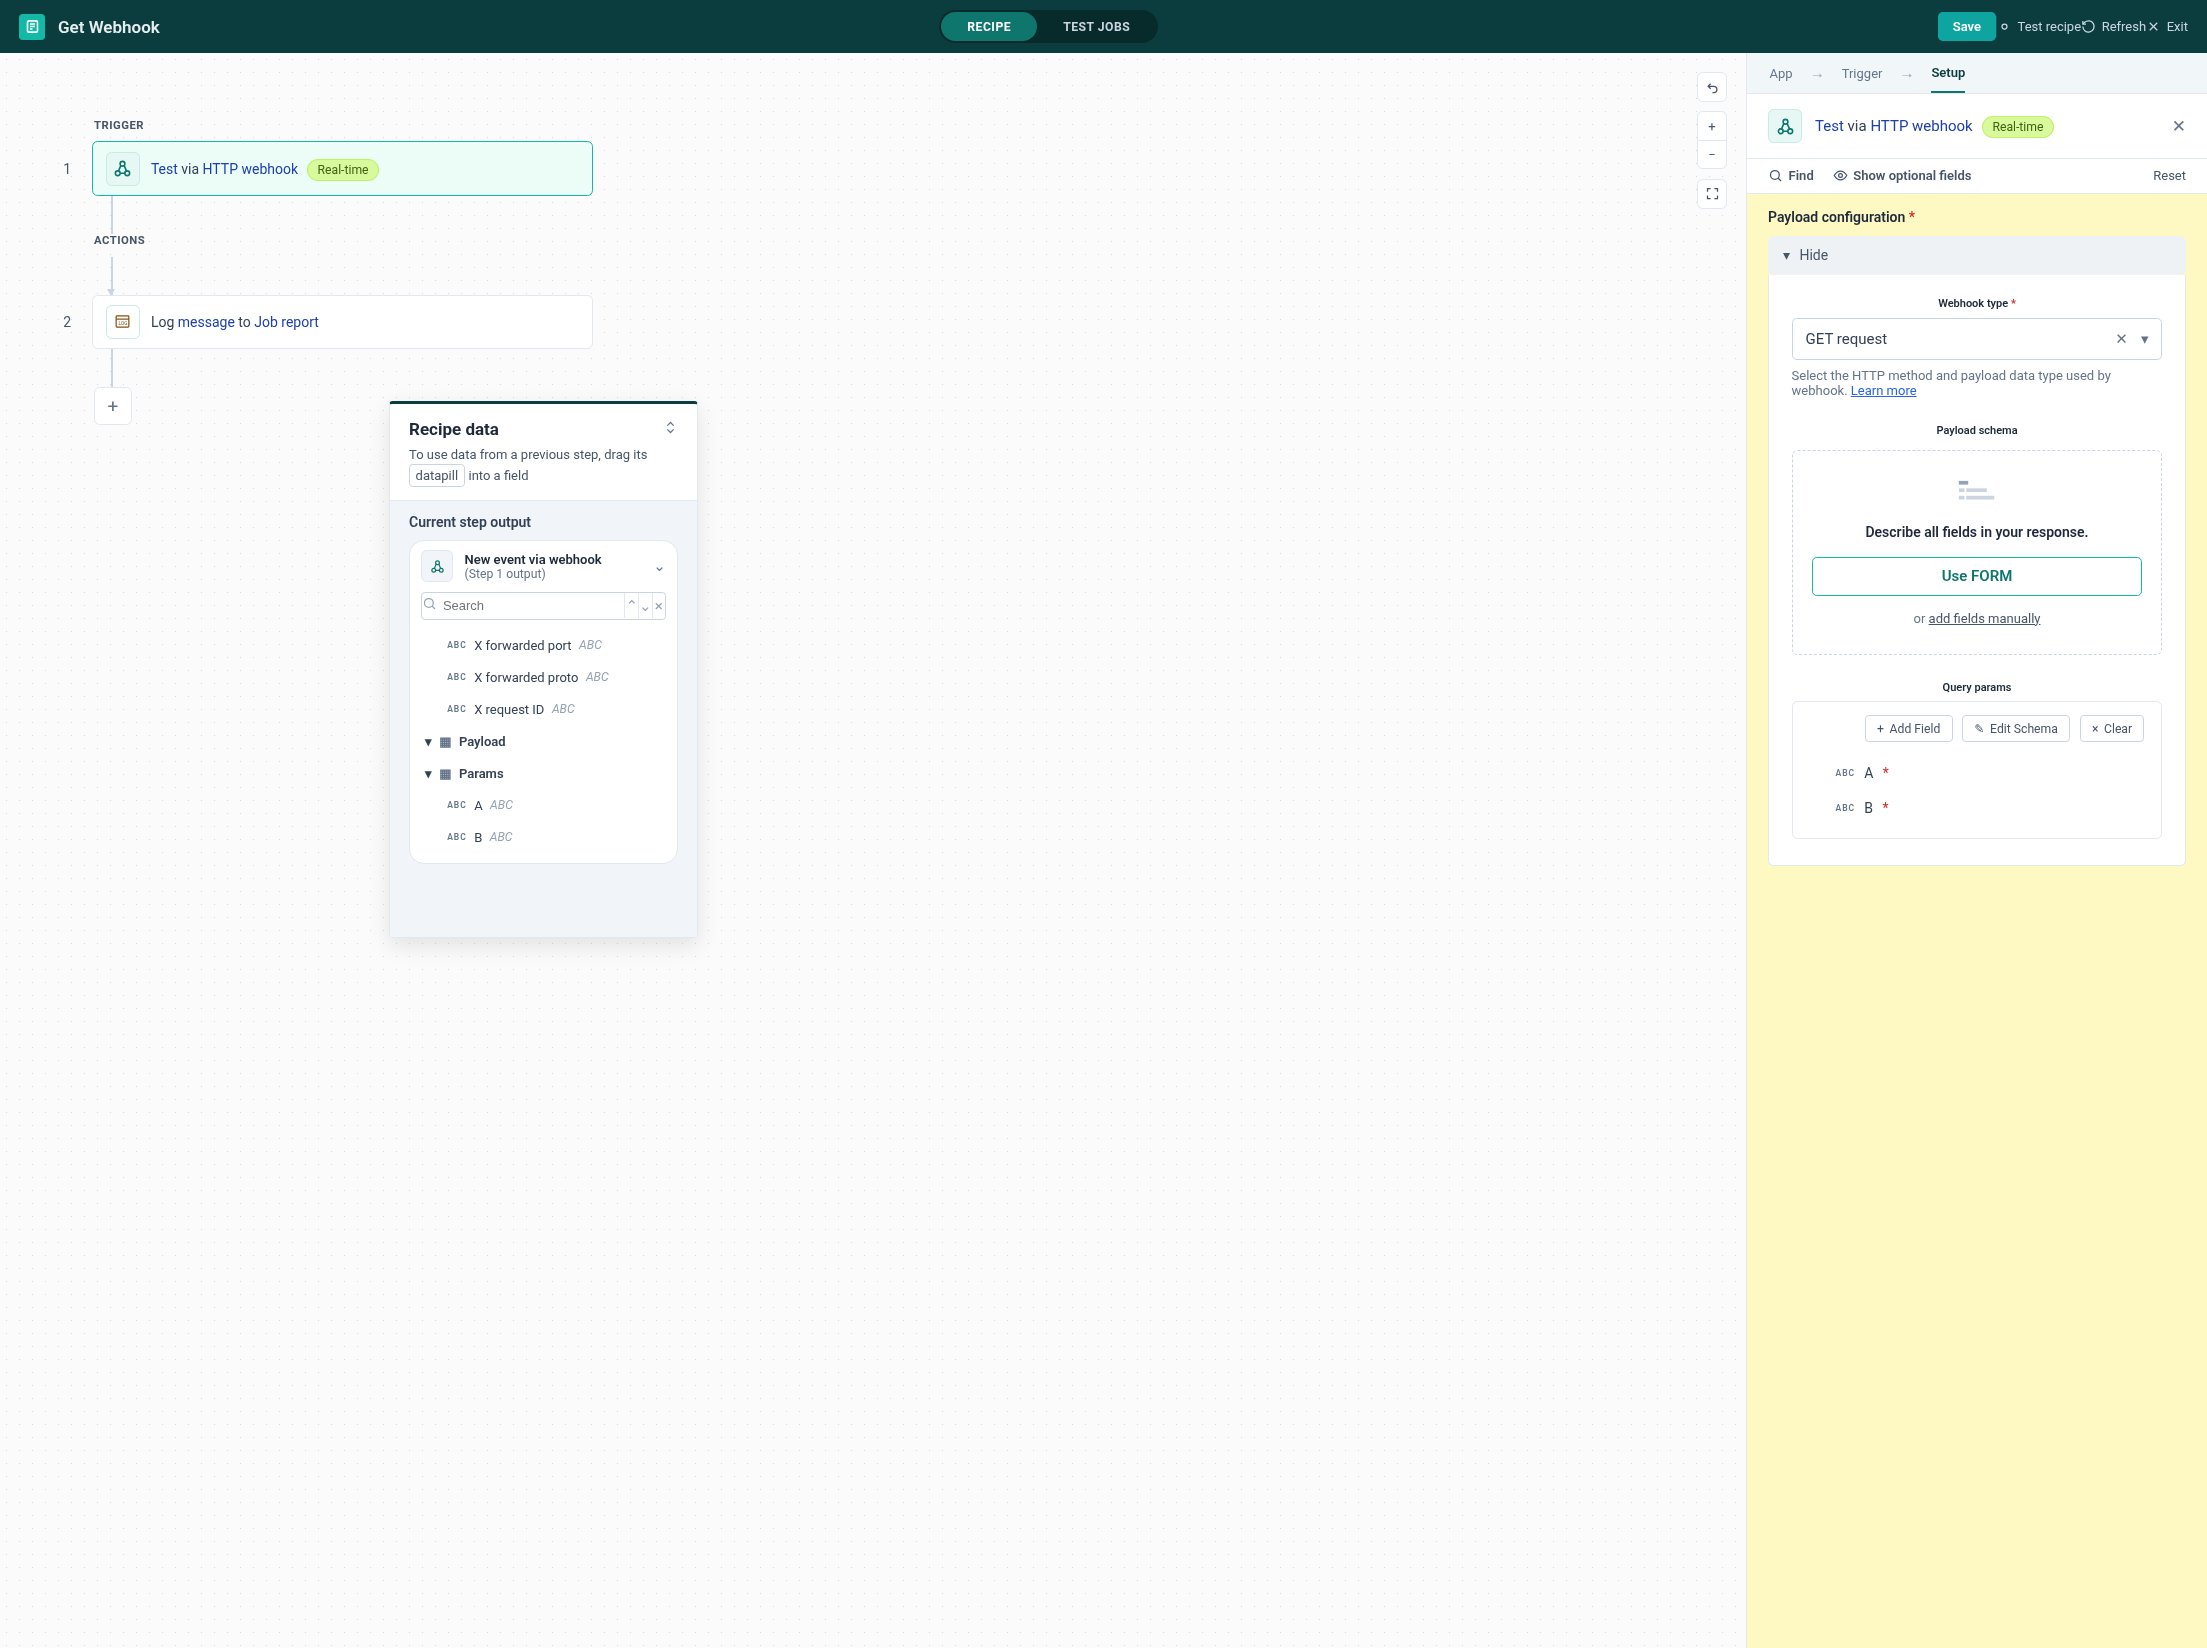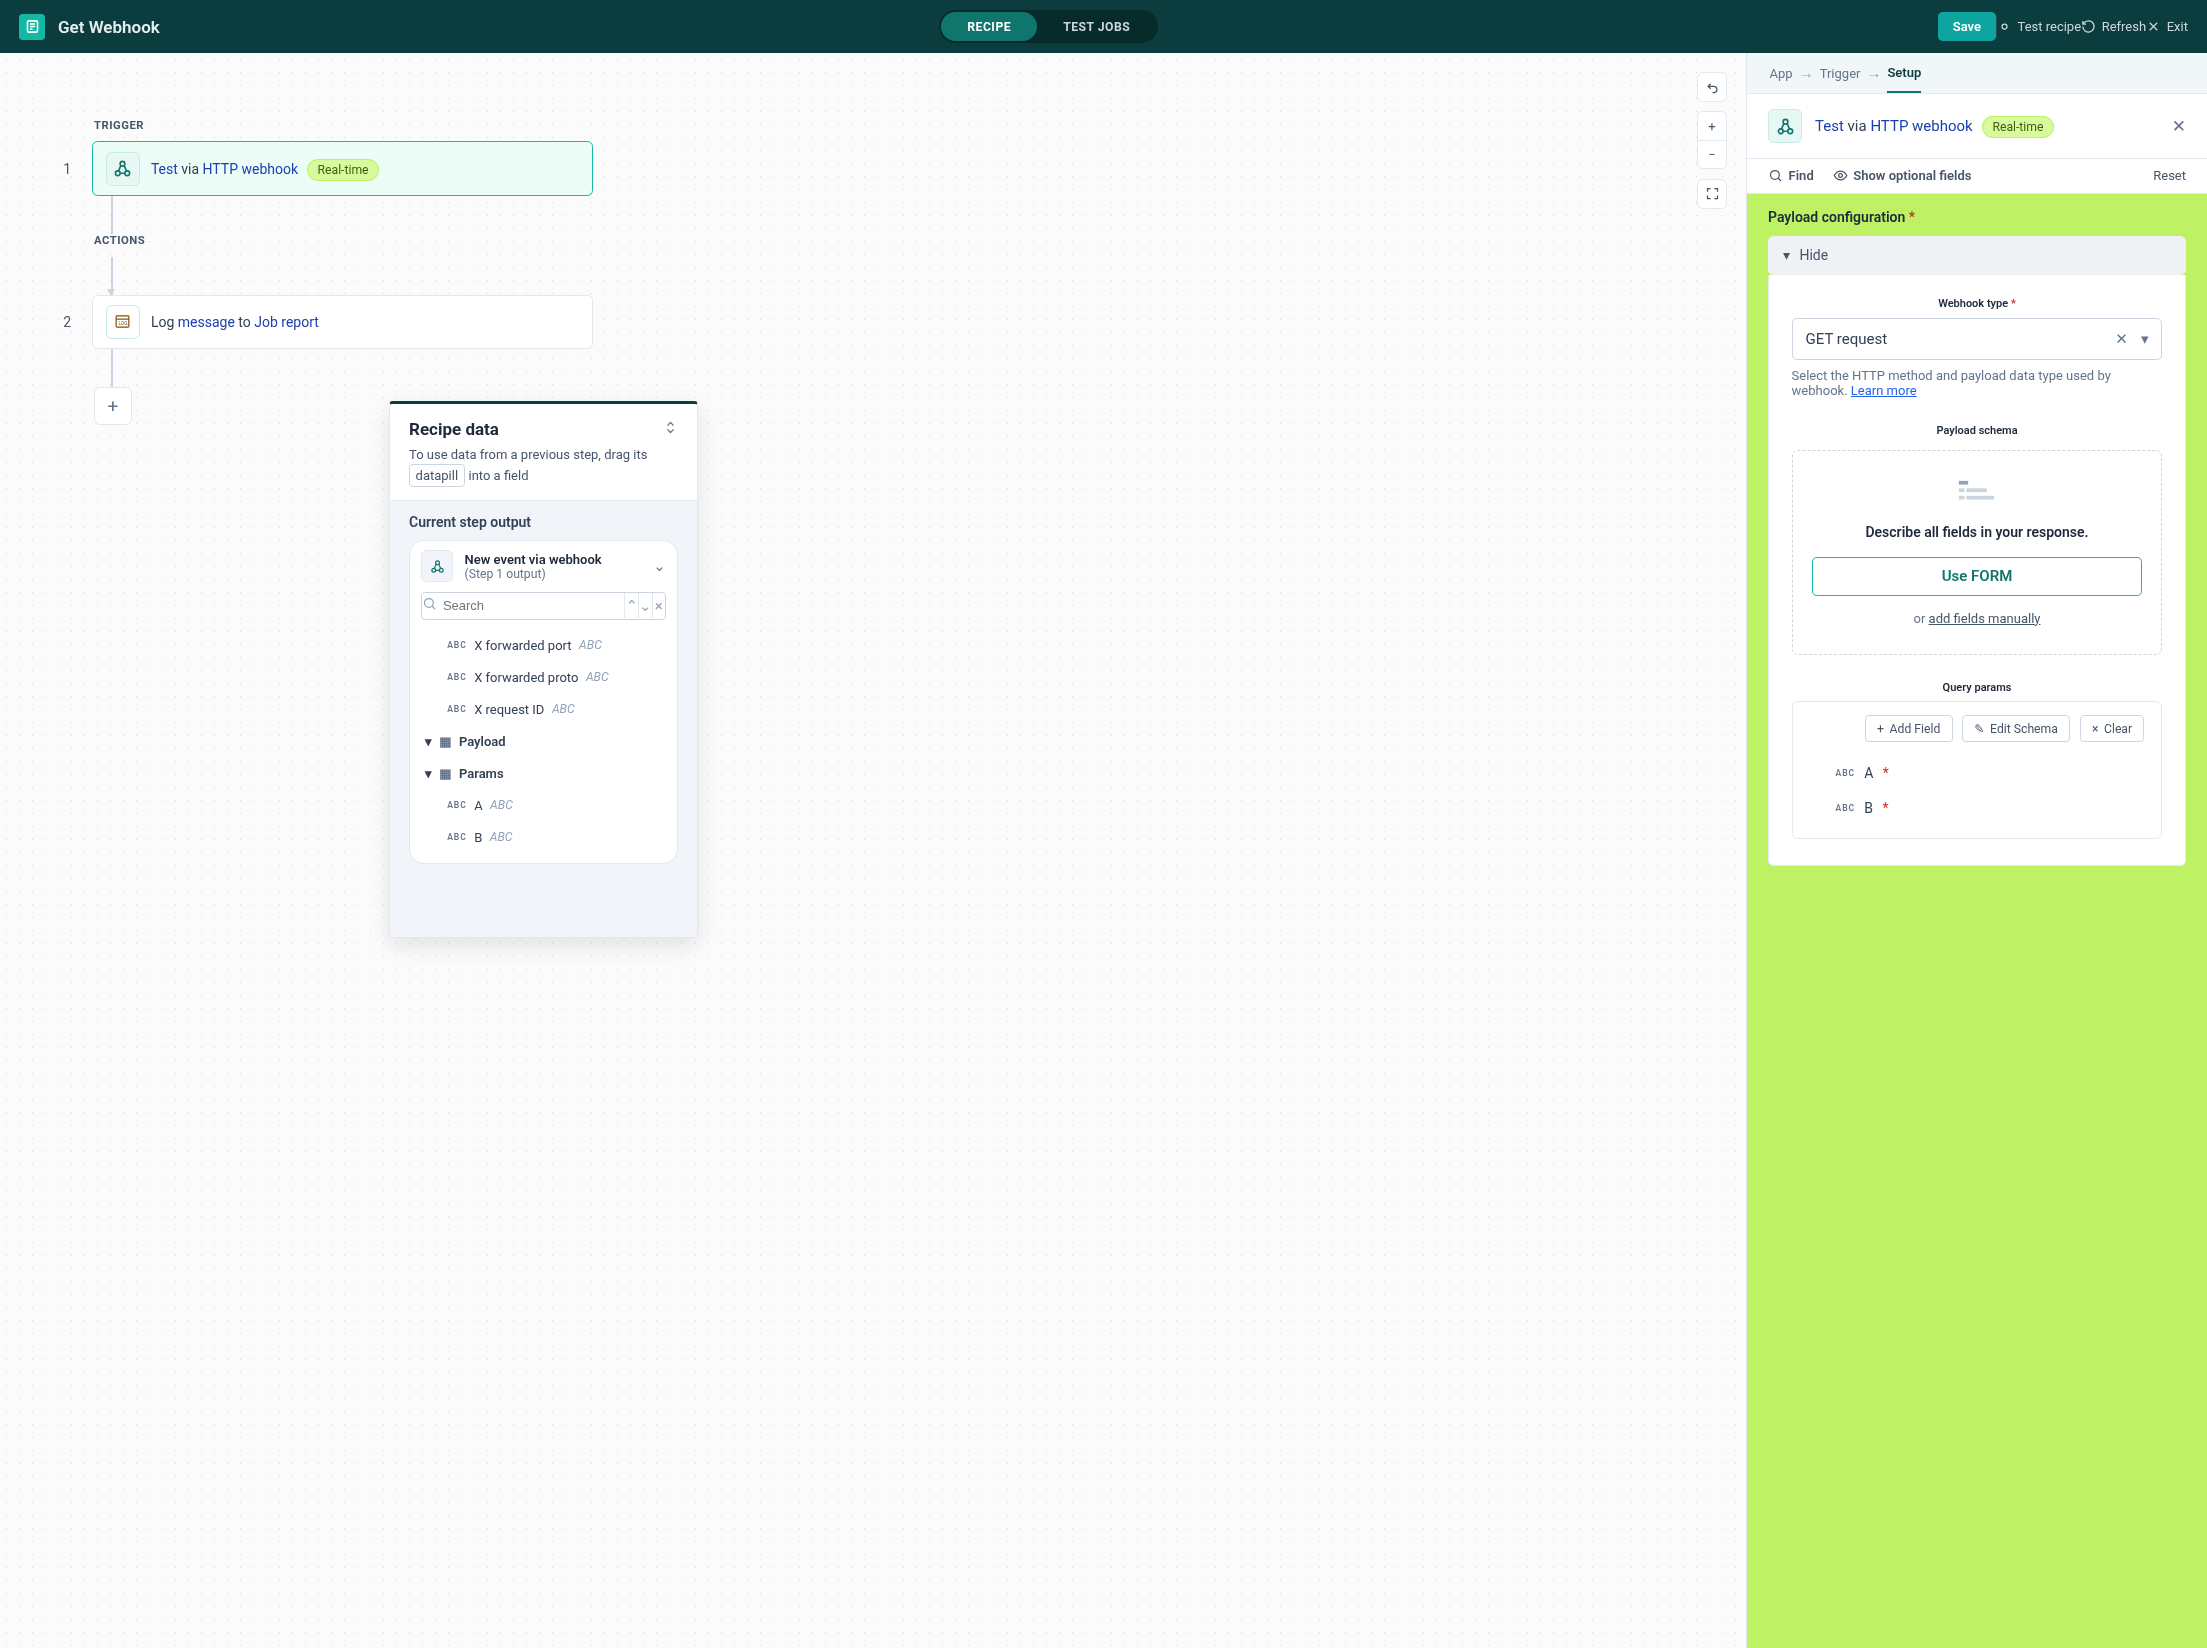--- a/index.html
+++ b/index.html
@@ -66,33 +66,33 @@
   .search-row .sbtn { width: 24.5px; text-align: center; color: #94a3b8; border-left: 0.9px solid #e2e8f0; padding: 3.8px 0;}
   .search-row .sicon { width: 24.5px; text-align: center; color: #94a3b8;}
   .tree { padding: 3.8px 11.3px 9.4px; }
   .tree-item { display: flex; align-items: center; gap: 7.5px; padding: 8.5px 3.8px 8.5px 26px; font-size: 13px; color: #334155; }
   .tree-item.top { padding-left: 3.8px; font-weight: 600;}
   .abc { font-size: 8.5px; letter-spacing: 0.9px; color: #64748b; font-weight: 600;}
   .abcit { font-size: 12.2px; font-style: italic; color: #94a3b8; }
 
   
   .right { width: 461px; border-left: 0.9px solid #e2e8f0; display: flex; flex-direction: column; overflow: auto;}
-  .tabs { background: #f1f7f8; padding: 0 22.6px; display: flex; align-items: center; gap: 6px; height: 41px; border-bottom: 0.9px solid #e2e8f0;}
+  .tabs { background: #f1f7f8; padding: 0 22.6px; display: flex; align-items: center; gap: 17px; height: 41px; border-bottom: 0.9px solid #e2e8f0;}
   .tab { font-size: 13px; color: #64748b; cursor: pointer; padding: 11.3px 0;}
   .tab.active { color: #0b3d3f; font-weight: 600; border-bottom: 2.8px solid #0f766e; }
   .tab-arrow { color: #94a3b8; }
   .r-head { padding: 15px 21px; display: flex; align-items: center; gap: 13px; border-bottom: 0.9px solid #e2e8f0;}
   .r-head .step-icon { width: 34px; height: 34px; }
   .r-head .step-text { font-size: 15px; }
   .close-x { margin-left: auto; color: #64748b; cursor: pointer; font-size: 17px;}
   .r-sub { padding: 9.4px 21px; display: flex; align-items: center; gap: 19px; border-bottom: 0.9px solid #e2e8f0; font-size: 13px;}
   .r-sub .find, .r-sub .opt { color: #475569; cursor: pointer; display: flex; align-items: center; gap: 5.6px; font-weight: 600;}
   .r-sub .reset { margin-left: auto; color: #475569; cursor: pointer; }
 
-  .r-content { background: #bef264; padding: 15px 21px 38px; flex: 1;}
+  .r-content { background: #fef9c3; padding: 15px 21px 38px; flex: 1;}
   .field-title { font-size: 14px; font-weight: 600; color: #1e293b; }
   .req { color: #dc2626; }
   .collapse { background: #eef2f5; border-radius: 5.6px; padding: 11.3px 15px; margin-top: 11.3px; display: flex; align-items: center; gap: 9.4px; color: #475569; font-size: 14px; cursor: pointer;}
   .form-section { background: #fff; border: 0.9px solid #e2e8f0; border-top: none; border-radius: 0 0 5.6px 5.6px; padding: 22.6px 22.6px 26px; }
   .label { font-size: 11px; font-weight: 600; color: #1e293b; margin-bottom: 7.5px; text-align: center; }
   .select { border: 0.9px solid #cbd5e1; border-radius: 4.7px; padding: 11.3px 13px; display: flex; align-items: center; justify-content: space-between; margin-bottom: 7.5px;}
   .help { font-size: 13px; color: #64748b; }
   .help a { color: #2563eb; text-decoration: underline; }
   .schema-box { border: 0.9px dashed #cbd5e1; border-radius: 5.6px; padding: 28px 19px; text-align: center; margin-top: 13px;}
   .schema-box .desc { font-size: 14px; font-weight: 600; color: #1e293b; margin: 13px 0 17px;}

